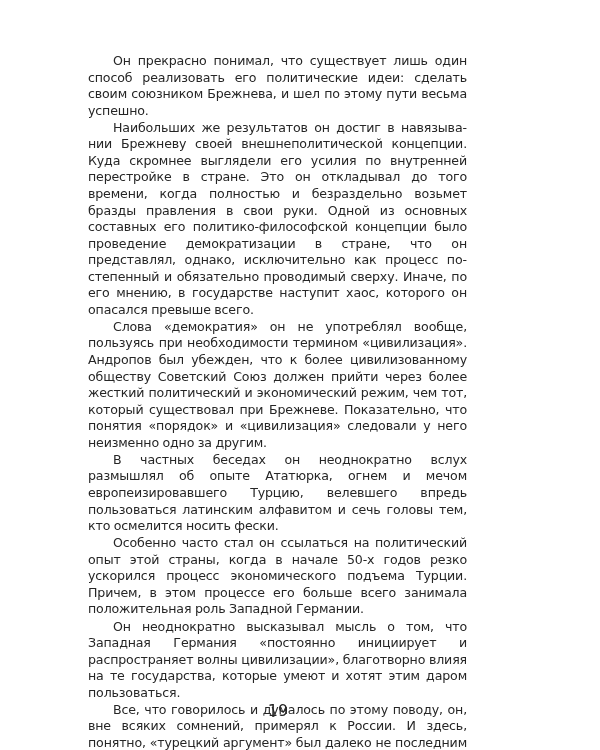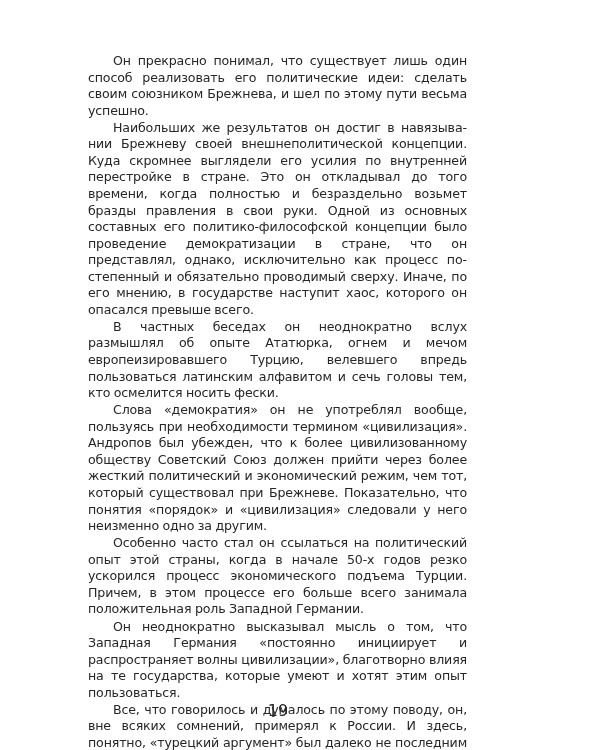--- a/index.html
+++ b/index.html
@@ -49,20 +49,20 @@
       color: #262626;
     }
   </style>
 </head>
 <body>
 
 <div class="page">
   <div class="text-block">
     <p>Он прекрасно понимал, что существует лишь один спо­соб реализовать его политические идеи: сделать своим союз­ником Брежнева, и шел по этому пути весьма успешно.</p>
     <p>Наибольших же результатов он достиг в навязыва­нии Брежневу своей внешнеполитической концепции. Куда скромнее выглядели его усилия по внутренней перестрой­ке в стране. Это он откладывал до того времени, когда пол­ностью и безраздельно возьмет бразды правления в свои руки. Одной из основных составных его политико-философ­ской концепции было проведение демократизации в стране, что он представлял, однако, исключительно как процесс по­степенный и обязательно проводимый сверху. Иначе, по его мнению, в государстве наступит хаос, которого он опасался превыше всего.</p>
+    <p>Слова «демократия» он не употреблял вообще, пользу­ясь при необходимости термином «цивилизация». Андропов был убежден, что к более цивилизованному обществу Совет­ский Союз должен прийти через более жесткий политиче­ский и экономический режим, чем тот, который существовал при Брежневе. Показательно, что понятия «порядок» и «циви­лизация» следовали у него неизменно одно за другим.</p>
     <p>В частных беседах он неоднократно вслух размышлял об опыте Ататюрка, огнем и мечом европеизировавшего Тур­цию, велевшего впредь пользоваться латинским алфавитом и сечь головы тем, кто осмелится носить фески.</p>
-    <p>Слова «демократия» он не употреблял вообще, пользу­ясь при необходимости термином «цивилизация». Андропов был убежден, что к более цивилизованному обществу Совет­ский Союз должен прийти через более жесткий политиче­ский и экономический режим, чем тот, который существовал при Брежневе. Показательно, что понятия «порядок» и «циви­лизация» следовали у него неизменно одно за другим.</p>
     <p>Особенно часто стал он ссылаться на политический опыт этой страны, когда в начале 50-х годов резко ускорился про­цесс экономического подъема Турции. Причем, в этом про­цессе его больше всего занимала положительная роль Запад­ной Германии.</p>
-    <p>Он неоднократно высказывал мысль о том, что Западная Германия «постоянно инициирует и распространяет волны цивилизации», благотворно влияя на те государства, которые умеют и хотят этим опыт пользоваться.</p>
+    <p>Он неоднократно высказывал мысль о том, что Западная Германия «постоянно инициирует и распространяет волны цивилизации», благотворно влияя на те государства, которые умеют и хотят этим даром пользоваться.</p>
     <p>Все, что говорилось и думалось по этому поводу, он, вне всяких сомнений, примерял к России. И здесь, понятно, «ту­рецкий аргумент» был далеко не последним доводом, скло­нявшим его к преодолению инертности и догматизма, в деле сближения с Западной Германией и Европой в целом.</p>
   </div>
   <div class="page-number">19</div>
 </div>
 
 </body></html>

